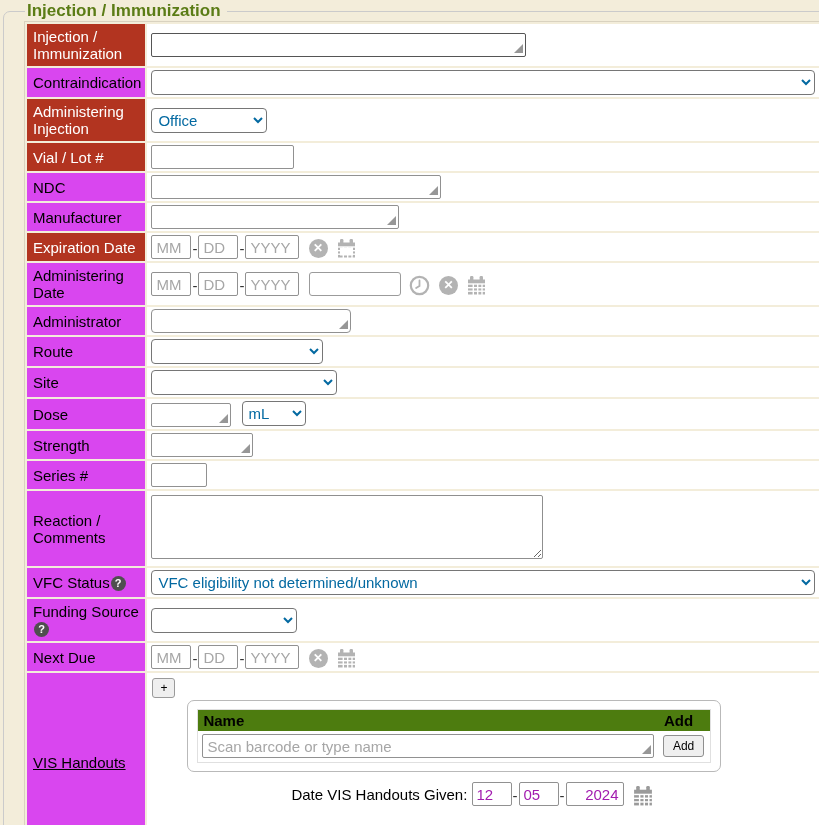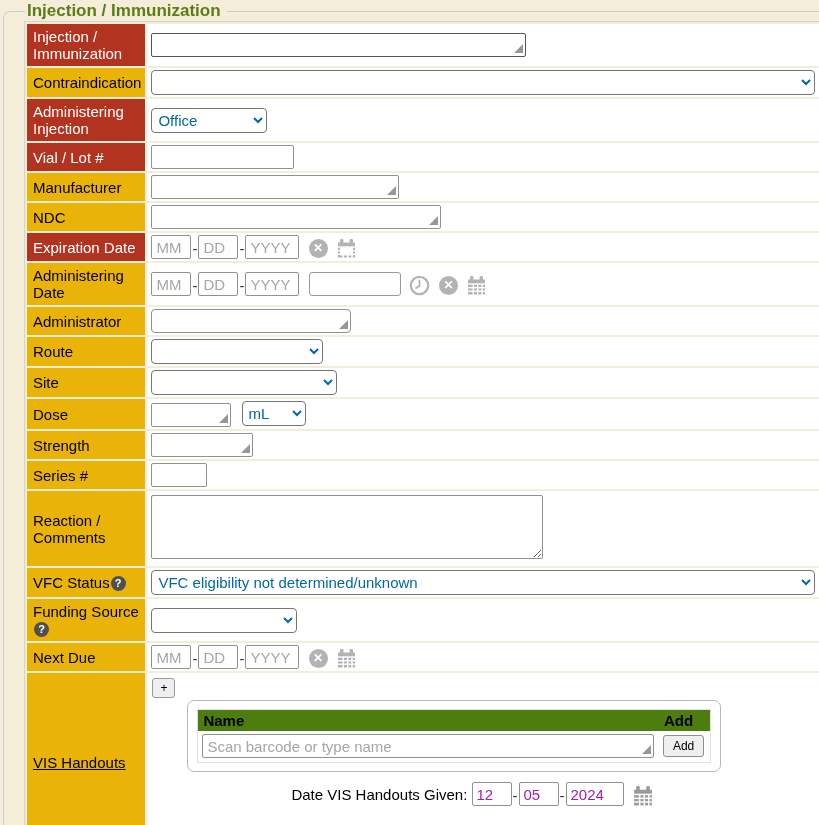--- a/index.html
+++ b/index.html
@@ -24,21 +24,21 @@
     padding:0 6px 0 2px;
     margin-left:1px;
   }
   table.form {
     width:100%;
     border-collapse:separate;
     border-spacing:2px;
     border:1px solid #d9d2c0;
   }
   th.lbl {
-    background:#eab308;
+    background:#d946ef;
     font-weight:normal;
     text-align:left;
     vertical-align:middle;
     padding:4px 4px 4px 6px;
     width:184px;
   }
   th.lbl.req { background:#b23420; color:#fff; }
   td.fld {
     background:#fff;
     padding:2px 4px;
@@ -166,30 +166,30 @@
     </tr>
 
     <tr>
       <th class="lbl req">Vial / Lot #</th>
       <td class="fld">
         <input type="text" style="width: 143px;" value="">
       </td>
     </tr>
 
     <tr>
+      <th class="lbl">NDC</th>
+      <td class="fld">
+        <span class="grip"><input type="text" class="bd2" style="width: 290px;" value=""></span>
+      </td>
+    </tr>
+
+    <tr>
       <th class="lbl">Manufacturer</th>
       <td class="fld">
         <span class="grip"><input type="text" class="bd2" style="width: 248px;" value=""></span>
-      </td>
-    </tr>
-
-    <tr>
-      <th class="lbl">NDC</th>
-      <td class="fld">
-        <span class="grip"><input type="text" class="bd2" style="width: 290px;" value=""></span>
       </td>
     </tr>
 
     <tr>
       <th class="lbl req">Expiration Date</th>
       <td class="fld">
         <input type="text" class="mini" placeholder="MM" style=""><span class="dsep"></span><input type="text" class="mini" placeholder="DD" style=""><span class="dsep"></span><input type="text" class="mini yyyy" placeholder="YYYY" style="">
         <span class="ic icx">✕</span>
         <svg class="ic icsvg" width="21" height="21" viewBox="0 0 21 21">
           <rect x="4" y="1" width="3.4" height="5" rx="1.2" fill="#b3b3b3"></rect>
@@ -353,21 +353,21 @@
               </td>
               <td>
                 <button class="add-btn">Add</button>
               </td>
             </tr>
           </tbody>
               </table>
         </div>
         <div class="date-given">
           <span>Date VIS Handouts Given:</span>
-          <input type="text" class="mini minid" value="12" style=""><span class="dsep"></span><input type="text" class="mini minid" value="05" style=""><span class="dsep"></span><input type="text" class="mini yyyy minid" style="width: 58px;" value="2024">
+          <input type="text" class="mini minid" value="12" style=""><span class="dsep"></span><input type="text" class="mini minid" value="05" style=""><span class="dsep"></span><input type="text" class="mini yyyy minid" style="width: 58px; text-align: right;" value="2024">
           <svg class="ic icsvg" width="22" height="22" viewBox="0 0 21 21">
             <rect x="4" y="1" width="3.4" height="5" rx="1.2" fill="#9a9a9a"></rect>
             <rect x="13.6" y="1" width="3.4" height="5" rx="1.2" fill="#9a9a9a"></rect>
             <path fill="#9a9a9a" d="M2 4.5h17v15H2z"></path>
             <g stroke="#fff" stroke-width="1.4">
               <path d="M2 9h17"></path>
                   <path d="M7.3 9v11"></path>
                   <path d="M11.7 9v11"></path>
                   <path d="M16 9v11"></path>
               <path d="M2 12.7h17"></path>

